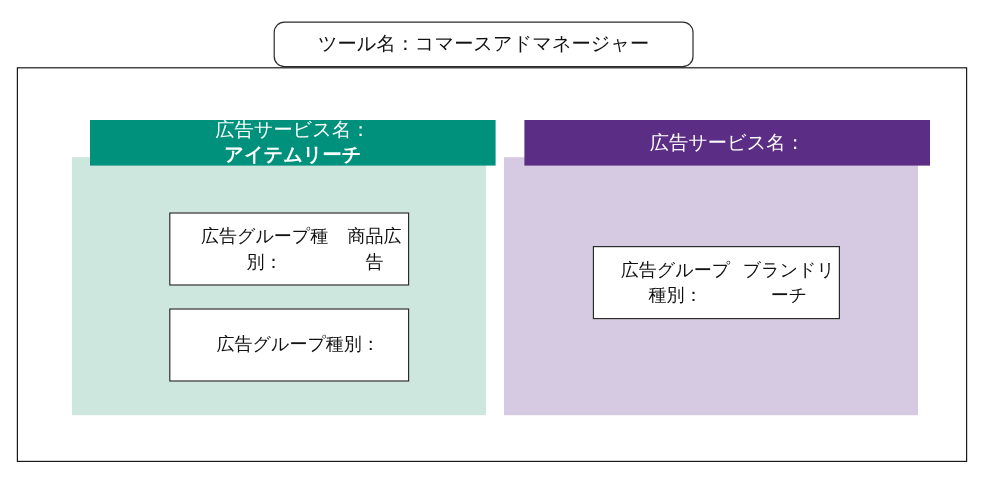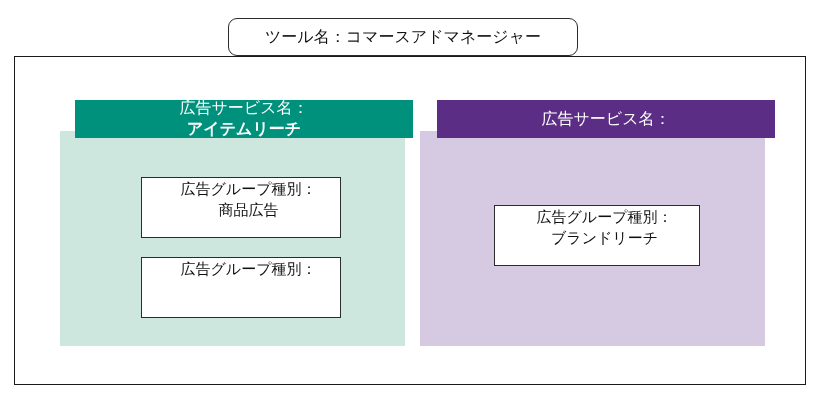--- a/index.html
+++ b/index.html
@@ -69,22 +69,23 @@
   }
   .service-header .value { font-weight: bold; text-align: center; }
   .service-header.left  { left: 75px; }
   .service-header.right { left: 437px; }
   
   .group-box {
     position: absolute;
     background: #ffffff;
     border: 1px solid #2b2b2b;
     display: flex;
-    flex-direction: column;
+    flex-direction: row;
     align-items: center;
+    justify-content: center;
     text-align: center;
     font-size: 15px;
     line-height: 21px;
     z-index: 4;
     padding-left: 15px;
   }
   .group-box.g1 { left: 141px; top: 177px; width: 200px; height: 61px; }
   .group-box.g2 { left: 141px; top: 257px; width: 200px; height: 61px; }
   .group-box.g3 { left: 494px; top: 205px; width: 206px; height: 61px; }
 </style>

